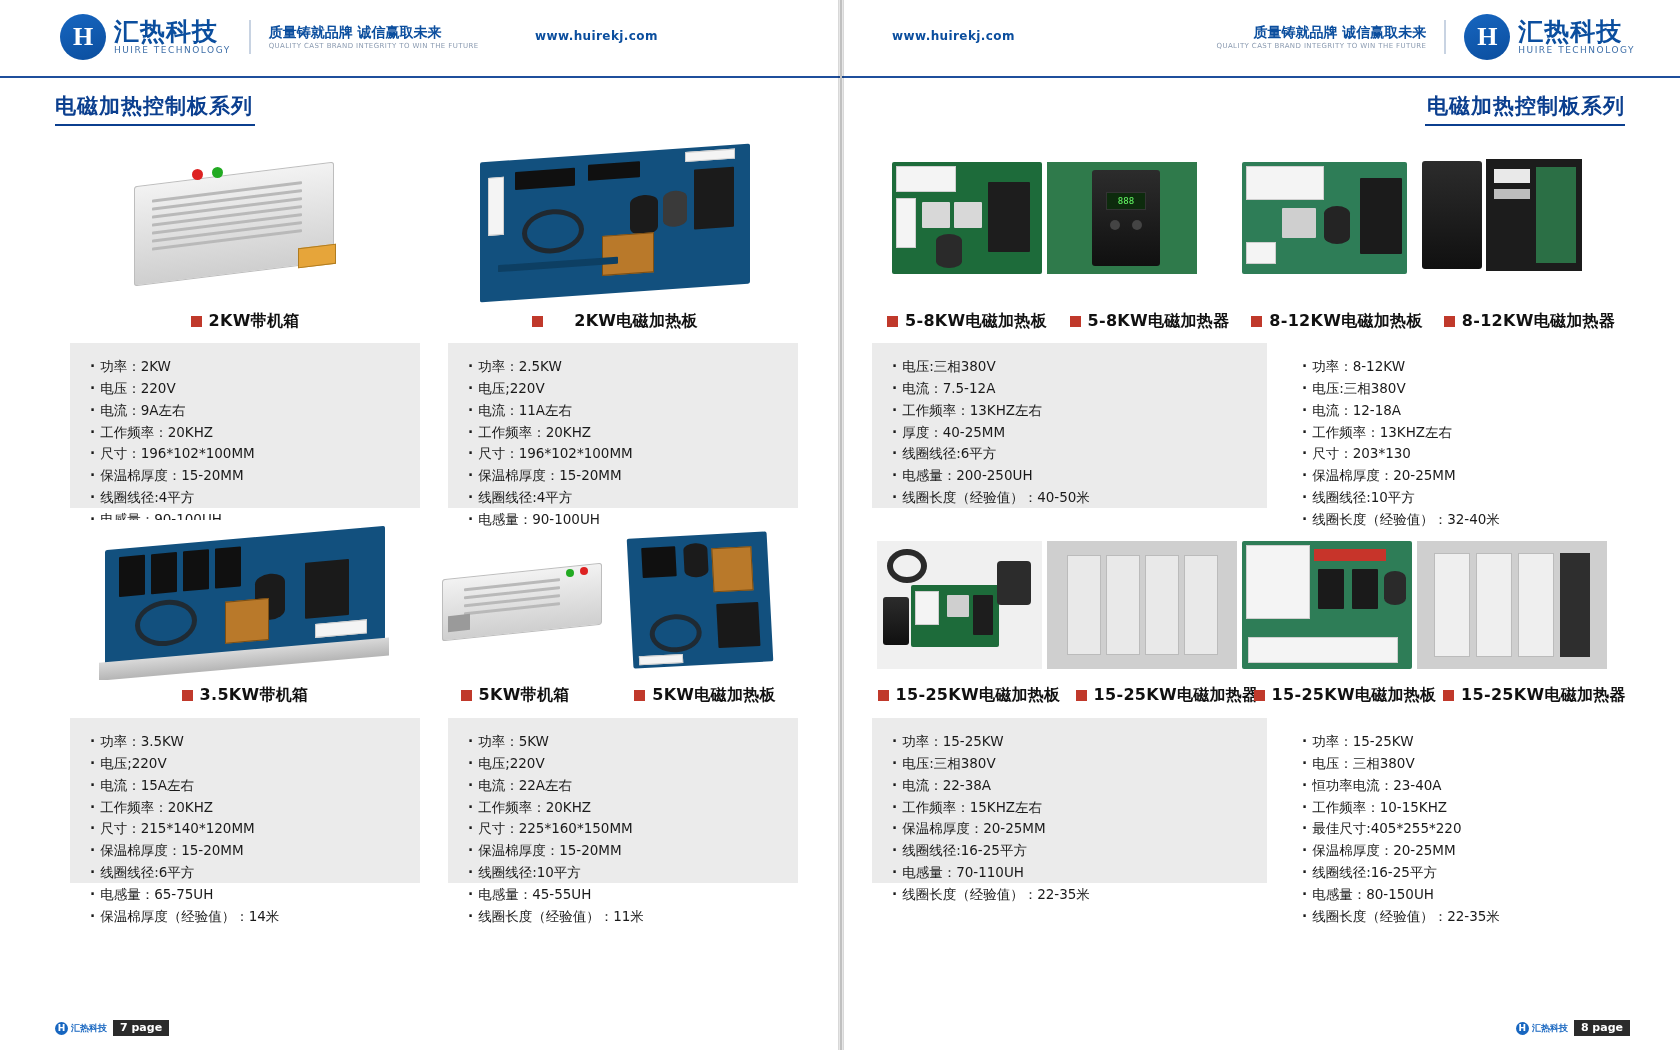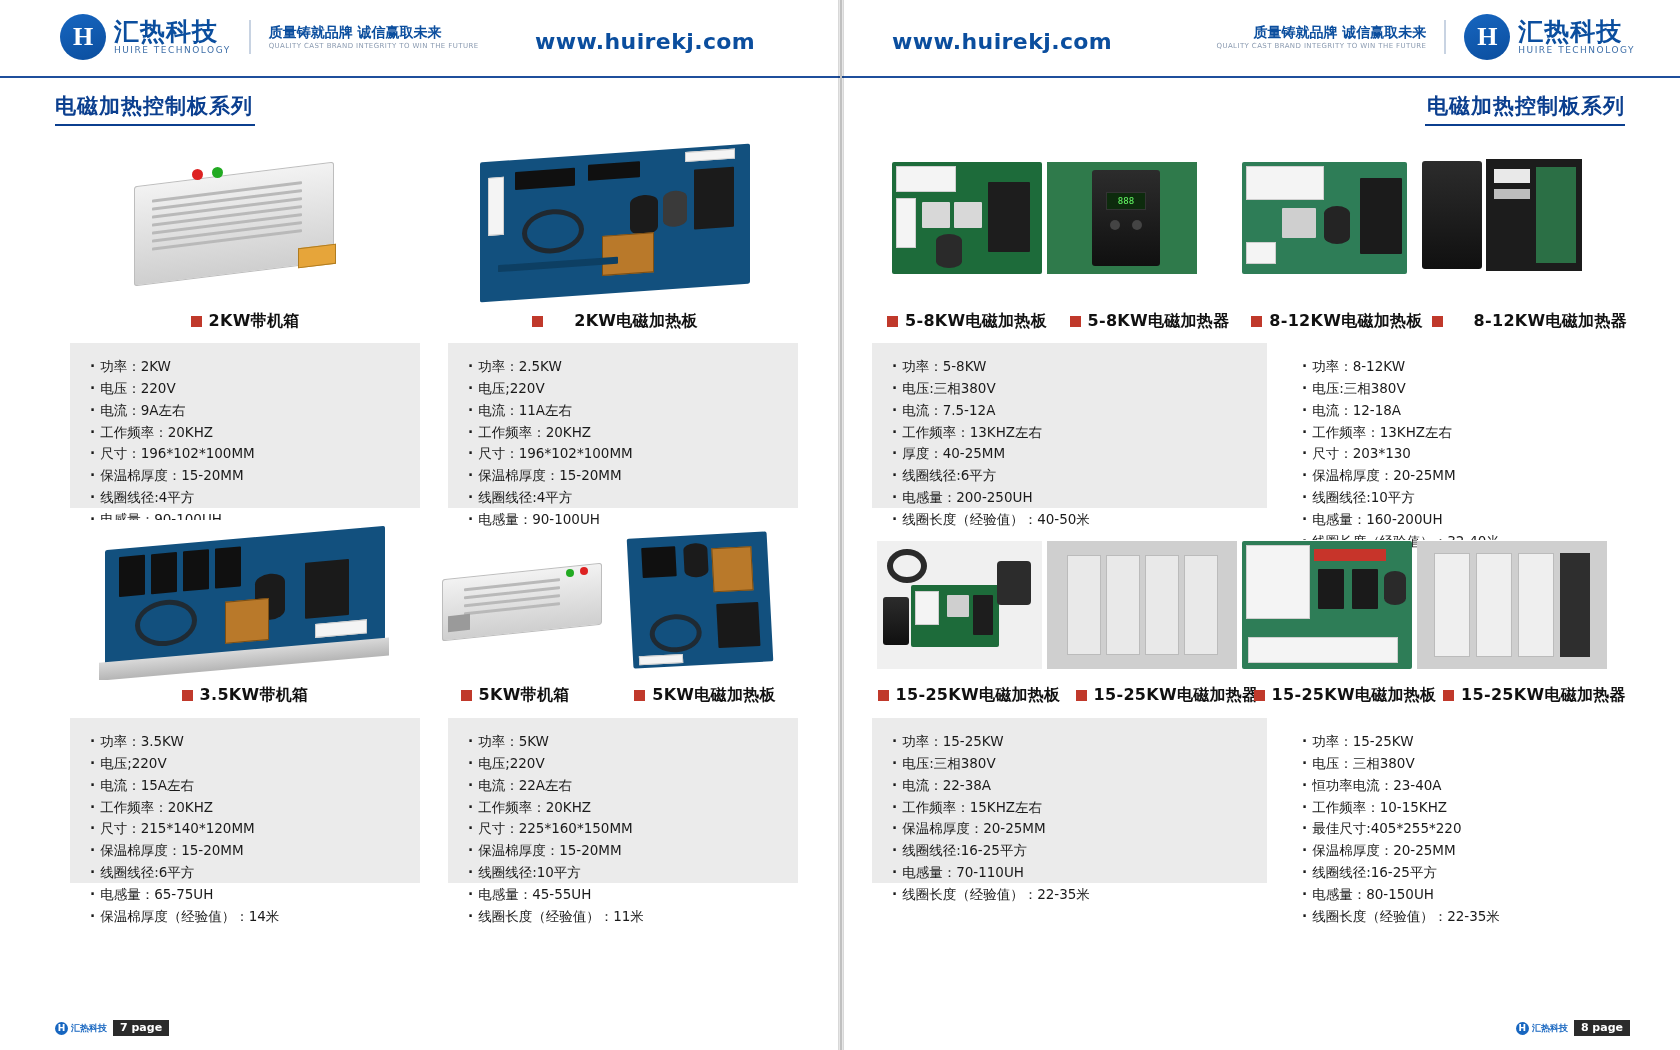--- a/index.html
+++ b/index.html
@@ -24,21 +24,21 @@
     background:linear-gradient(160deg,#1766c0,#0b4e9e);
     color:#fff; font-weight:bold; font-size:26px;
     display:flex; align-items:center; justify-content:center;
     font-family:"Liberation Serif",serif;
   }
   .logo-cn { color:#0b4e9e; font-size:25px; font-weight:bold; letter-spacing:1px; line-height:1.05; }
   .logo-en { color:#3f6fa8; font-size:9px; letter-spacing:1.5px; }
   .logo-divider { width:2px; height:34px; background:#c8d3e2; margin:0 10px; }
   .slogan-cn { color:#0b4e9e; font-size:14px; font-weight:bold; line-height:1.25; }
   .slogan-en { color:#8a9ab0; font-size:7px; letter-spacing:.4px; }
-  .url { position:absolute; color:#0b4e9e; font-size:22px; font-weight:bold; letter-spacing:.4px; }
+  .url { position:absolute; color:#0b4e9e; font-size:12px; font-weight:bold; letter-spacing:.4px; }
 
   
   .sec-title {
     position:absolute; color:#0b3f8f; font-size:21px; font-weight:bold;
     letter-spacing:1px;
   }
   .sec-rule { position:absolute; height:2px; background:#0b3f8f; }
 
   
   .cap { display:flex; align-items:center; justify-content:center; gap:7px; }
@@ -339,48 +339,46 @@
       <span class="txt">5-8KW电磁加热板</span>
     </div>
     <div class="cap" style="position:absolute; left:215px; top:311px; width:185px;">
       <span class="sq"></span>
       <span class="txt">5-8KW电磁加热器</span>
     </div>
     <div class="cap" style="position:absolute; left:400px; top:311px; width:190px;">
       <span class="sq"></span>
       <span class="txt">8-12KW电磁加热板</span>
     </div>
-    <div class="cap" style="position:absolute; left:590px; top:311px; width:195px;justify-content:space-between;">
+    <div class="cap" style="position:absolute; left:590px; top:311px; width:195px;">
       <span class="sq"></span>
       <span class="txt">8-12KW电磁加热器</span>
     </div>
 
     <div class="specs" style="position:absolute; left:30px; top:343px; width:395px; height:165px;">
       <ul>
-        <li>功率：5-8KW</li>
         <li>电压:三相380V</li>
         <li>电流：7.5-12A</li>
         <li>工作频率：13KHZ左右</li>
         <li>厚度：40-25MM</li>
         <li>线圈线径:6平方</li>
         <li>电感量：200-250UH</li>
         <li>线圈长度（经验值）：40-50米</li>
       </ul>
     </div>
 
     <div class="specs" style="position:absolute; left:440px; top:343px; width:370px; height:165px; background:#fff;">
       <ul>
         <li>功率：8-12KW</li>
         <li>电压:三相380V</li>
         <li>电流：12-18A</li>
         <li>工作频率：13KHZ左右</li>
         <li>尺寸：203*130</li>
         <li>保温棉厚度：20-25MM</li>
         <li>线圈线径:10平方</li>
-        <li>电感量：160-200UH</li>
         <li>线圈长度（经验值）：32-40米</li>
       </ul>
     </div>
 
     <div class="photo" style="position:absolute; left:35px; top:540px; width:165px; height:130px;">
       <div style="width:165px;height:128px;background:#f0f0f0;position:relative;">
         <div style="position:absolute;left:10px;top:8px;width:40px;height:34px;border:6px solid #2a2a2a;border-radius:50%;"></div>
         <div class="pcb green" style="position:absolute;left:34px;top:44px;width:88px;height:62px;">
           <div class="lbl-white" style="left:4px;top:6px;width:24px;height:34px;"></div>
           <div class="chip" style="left:36px;top:10px;width:22px;height:22px;background:#cfcfcf;"></div>

